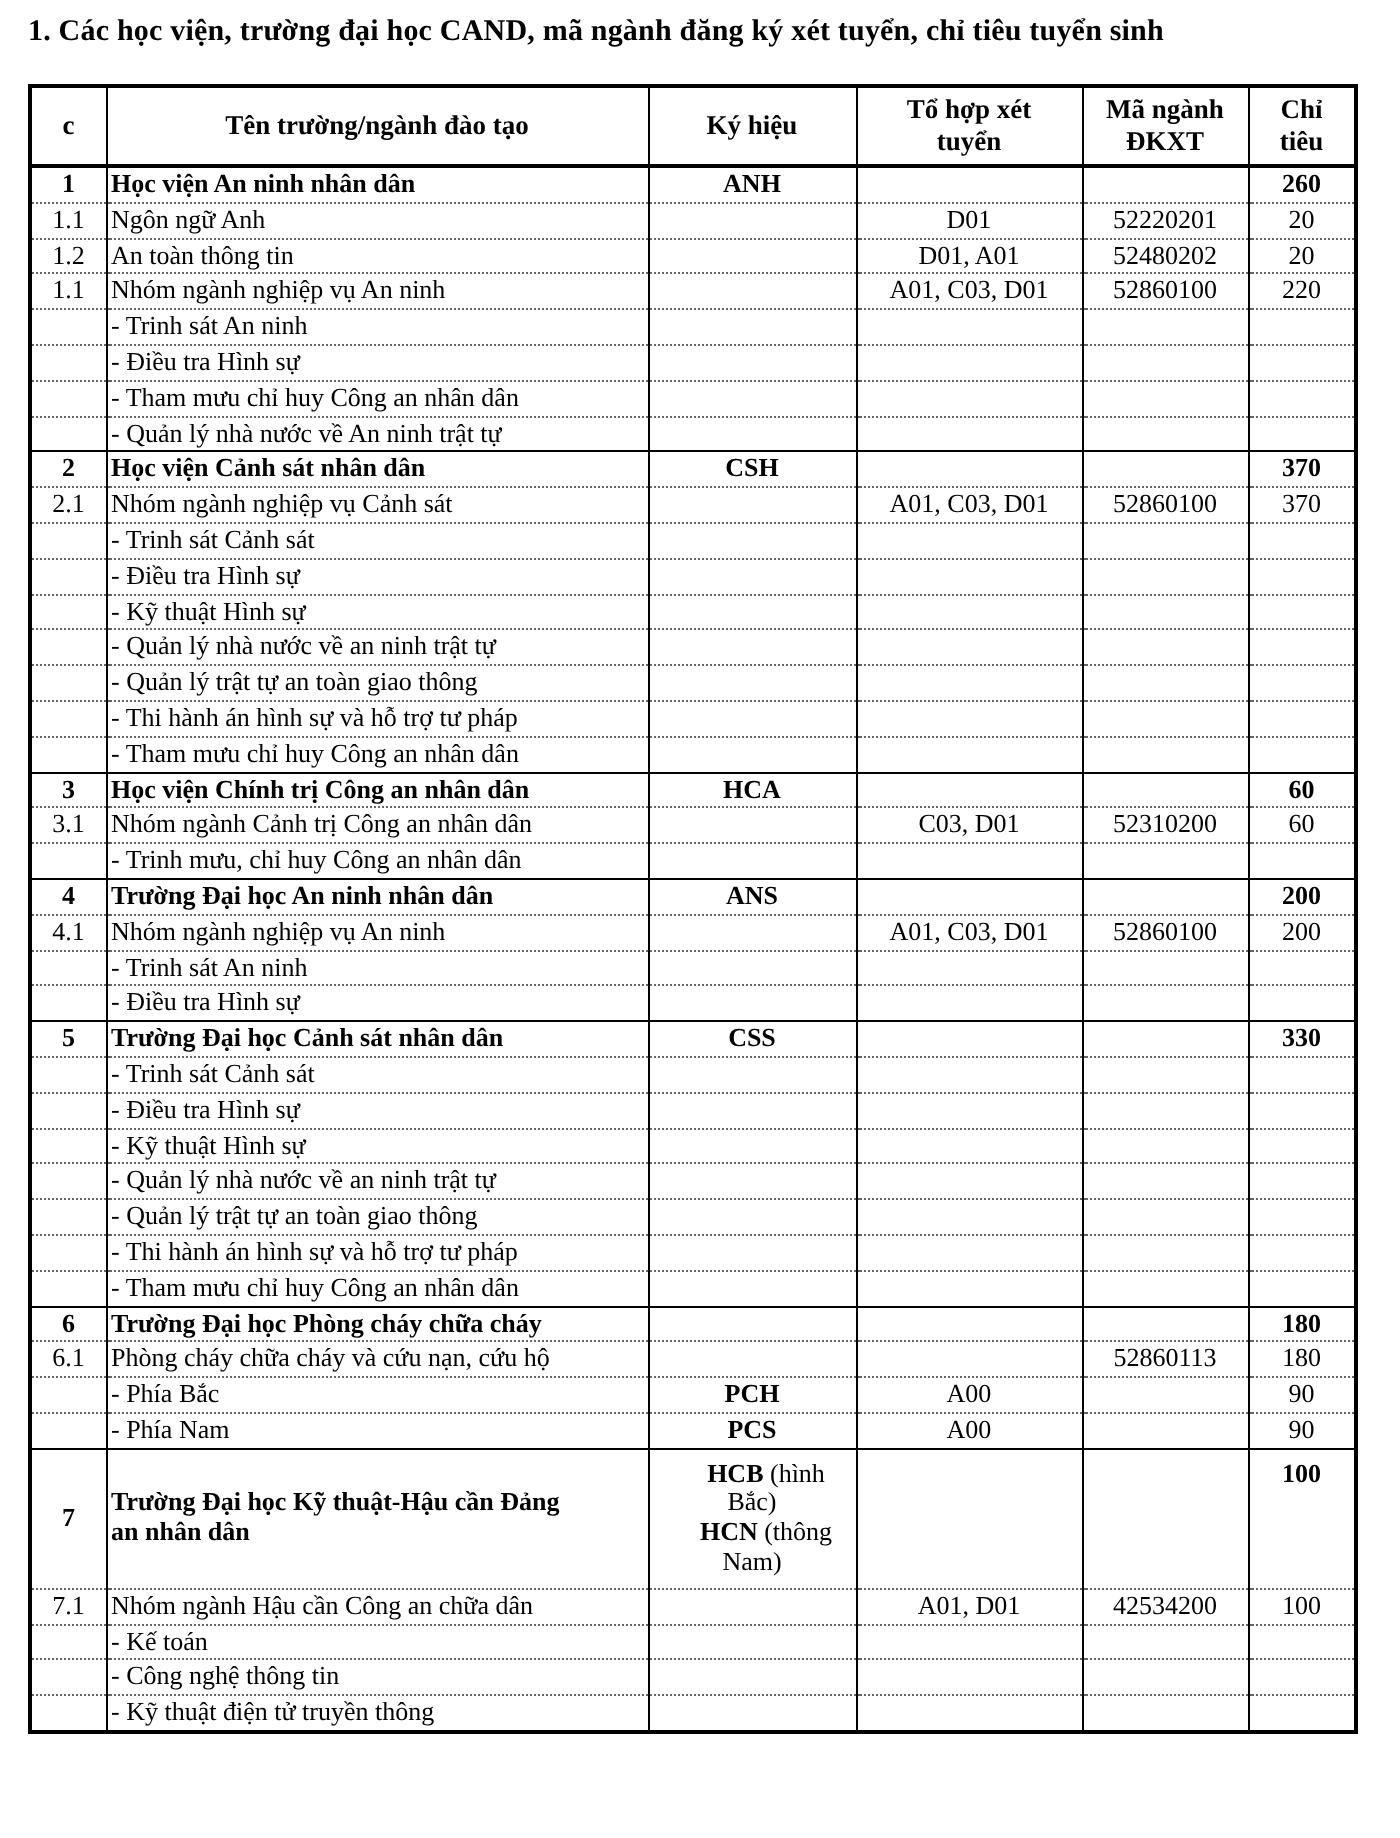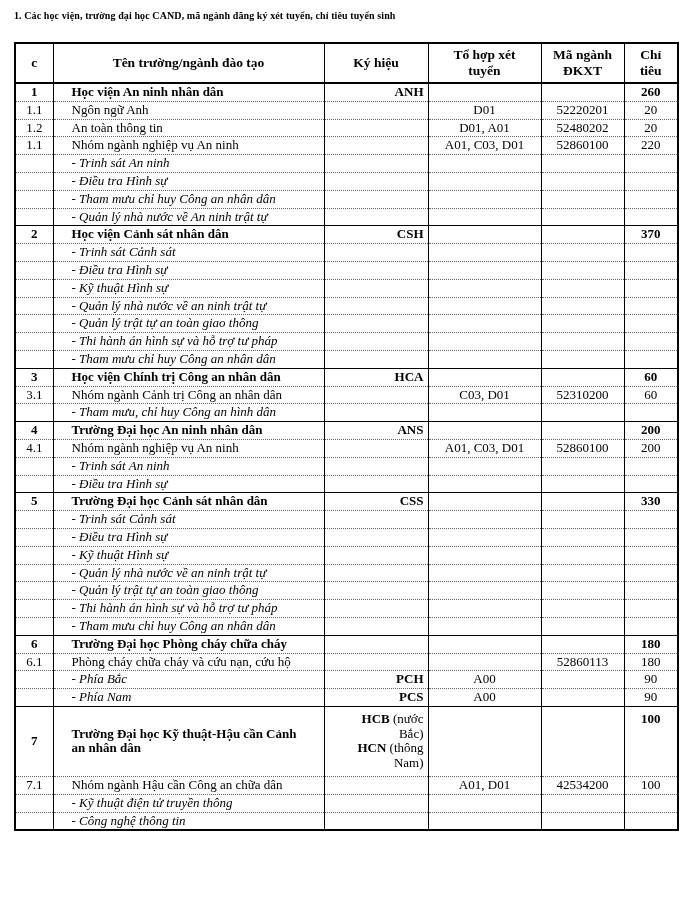--- a/index.html
+++ b/index.html
@@ -10,21 +10,21 @@
     height: 919px;
     overflow: hidden;
     font-family: "Liberation Serif", "DejaVu Serif", serif;
     color: #000;
   }
   .page {
     padding: 7px 0 0 14px;
     width: 686px;
   }
   .doc-title {
-    font-size: 10px;
+    font-size: 15px;
     font-weight: bold;
     line-height: 18px;
     margin: 0 0 17px 0;
     padding-left: 0px;
     letter-spacing: 0.1px;
   }
   table.doc-table {
     border-collapse: collapse;
     table-layout: fixed;
     width: 663px;
@@ -54,43 +54,43 @@
     line-height: 14.8px;
     padding: 1px 4px;
     vertical-align: middle;
     overflow: hidden;
   }
   td.cell-c, td.cell-kyhieu, td.cell-tohop, td.cell-ma, td.cell-chitieu {
     text-align: center;
   }
   td.cell-name {
     text-align: left;
-    padding-left: 18px;
+    padding-left: 2px;
     white-space: pre-line;
   }
-  td.cell-kyhieu { font-weight: bold; white-space: pre-line; text-align: right; }
+  td.cell-kyhieu { font-weight: bold; white-space: pre-line; }
   td.cell-kyhieu span { font-weight: normal; }
   td.cell-kyhieu span.b { font-weight: bold; margin-left: 14px; }
 
   
   tr.row-section td, tr.row-section7 td {
     border-top: 1.5px solid #000;
   }
   tr.row-section td { font-weight: bold; }
   tr.row-section7 td.cell-c,
   tr.row-section7 td.cell-name,
   tr.row-section7 td.cell-chitieu { font-weight: bold; }
   tr.row-section7 td { padding-top: 5px; padding-bottom: 5px; }
   tr.row-section7 td.cell-chitieu { vertical-align: top; }
 
   
   tr.row-sub td, tr.row-detail td {
     border-top: 1px dotted #666;
   }
-  tr.row-detail td.cell-name { font-style: italic; }
+  tr.row-detail td.cell-name { }
 </style>
 </head>
 <body>
 
 <div class="page">
   <div class="doc-title">1. Các học viện, trường đại học CAND, mã ngành đăng ký xét tuyển, chỉ tiêu tuyển sinh</div>
 
   <table class="doc-table">
     <colgroup>
       <col class="c-stt">
@@ -179,20 +179,28 @@
           <td class="cell-chitieu"></td>
         </tr>
         <tr class="row-section">
           <td class="cell-c">2</td>
           <td class="cell-name">Học viện Cảnh sát nhân dân</td>
           <td class="cell-kyhieu">CSH</td>
           <td class="cell-tohop"></td>
           <td class="cell-ma"></td>
           <td class="cell-chitieu">370</td>
         </tr>
+        <tr class="row-sub">
+          <td class="cell-c">2.1</td>
+          <td class="cell-name">Nhóm ngành nghiệp vụ Cảnh sát</td>
+          <td class="cell-kyhieu"></td>
+          <td class="cell-tohop">A01, C03, D01</td>
+          <td class="cell-ma">52860100</td>
+          <td class="cell-chitieu">370</td>
+        </tr>
         <tr class="row-detail">
           <td class="cell-c"></td>
           <td class="cell-name">- Trinh sát Cảnh sát</td>
           <td class="cell-kyhieu"></td>
           <td class="cell-tohop"></td>
           <td class="cell-ma"></td>
           <td class="cell-chitieu"></td>
         </tr>
         <tr class="row-detail">
           <td class="cell-c"></td>
@@ -253,21 +261,21 @@
         <tr class="row-sub">
           <td class="cell-c">3.1</td>
           <td class="cell-name">Nhóm ngành Cảnh trị Công an nhân dân</td>
           <td class="cell-kyhieu"></td>
           <td class="cell-tohop">C03, D01</td>
           <td class="cell-ma">52310200</td>
           <td class="cell-chitieu">60</td>
         </tr>
         <tr class="row-detail">
           <td class="cell-c"></td>
-          <td class="cell-name">- Tham mưu, chỉ huy Công an hình dân</td>
+          <td class="cell-name">- Trinh mưu, chỉ huy Công an nhân dân</td>
           <td class="cell-kyhieu"></td>
           <td class="cell-tohop"></td>
           <td class="cell-ma"></td>
           <td class="cell-chitieu"></td>
         </tr>
         <tr class="row-section">
           <td class="cell-c">4</td>
           <td class="cell-name">Trường Đại học An ninh nhân dân</td>
           <td class="cell-kyhieu">ANS</td>
           <td class="cell-tohop"></td>
@@ -389,49 +397,57 @@
         <tr class="row-detail">
           <td class="cell-c"></td>
           <td class="cell-name">- Phía Nam</td>
           <td class="cell-kyhieu">PCS</td>
           <td class="cell-tohop">A00</td>
           <td class="cell-ma"></td>
           <td class="cell-chitieu">90</td>
         </tr>
         <tr class="row-section7">
           <td class="cell-c">7</td>
-          <td class="cell-name">Trường Đại học Kỹ thuật-Hậu cần Cảnh
+          <td class="cell-name">Trường Đại học Kỹ thuật-Hậu cần Đảng
 an nhân dân</td>
-          <td class="cell-kyhieu"><span class="b">HCB</span><span> (nước
+          <td class="cell-kyhieu"><span class="b">HCB</span><span> (hình
 Bắc)
 </span><span class="b">HCN</span><span> (thông
 Nam)</span></td>
           <td class="cell-tohop"></td>
           <td class="cell-ma"></td>
           <td class="cell-chitieu">100</td>
         </tr>
         <tr class="row-sub">
           <td class="cell-c">7.1</td>
           <td class="cell-name">Nhóm ngành Hậu cần Công an chữa dân</td>
           <td class="cell-kyhieu"></td>
           <td class="cell-tohop">A01, D01</td>
           <td class="cell-ma">42534200</td>
           <td class="cell-chitieu">100</td>
         </tr>
         <tr class="row-detail">
           <td class="cell-c"></td>
+          <td class="cell-name">- Kế toán</td>
+          <td class="cell-kyhieu"></td>
+          <td class="cell-tohop"></td>
+          <td class="cell-ma"></td>
+          <td class="cell-chitieu"></td>
+        </tr>
+        <tr class="row-detail">
+          <td class="cell-c"></td>
+          <td class="cell-name">- Công nghệ thông tin</td>
+          <td class="cell-kyhieu"></td>
+          <td class="cell-tohop"></td>
+          <td class="cell-ma"></td>
+          <td class="cell-chitieu"></td>
+        </tr>
+        <tr class="row-detail">
+          <td class="cell-c"></td>
           <td class="cell-name">- Kỹ thuật điện tử truyền thông</td>
-          <td class="cell-kyhieu"></td>
-          <td class="cell-tohop"></td>
-          <td class="cell-ma"></td>
-          <td class="cell-chitieu"></td>
-        </tr>
-        <tr class="row-detail">
-          <td class="cell-c"></td>
-          <td class="cell-name">- Công nghệ thông tin</td>
           <td class="cell-kyhieu"></td>
           <td class="cell-tohop"></td>
           <td class="cell-ma"></td>
           <td class="cell-chitieu"></td>
         </tr>
       </tbody>
   </table>
 </div>
 
 </body></html>

